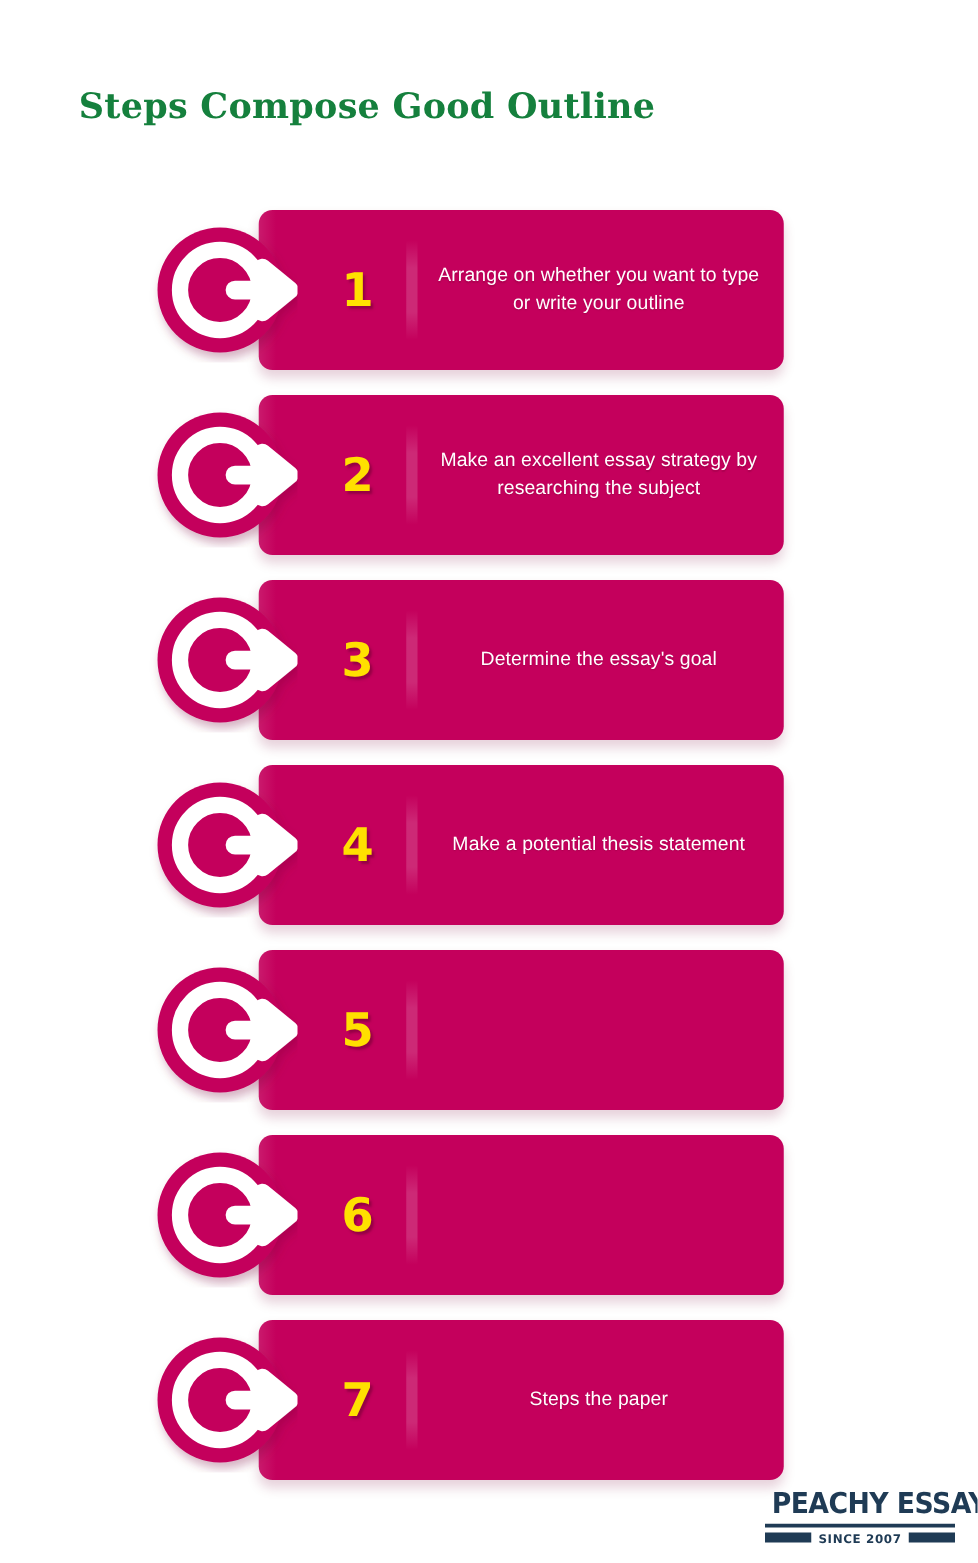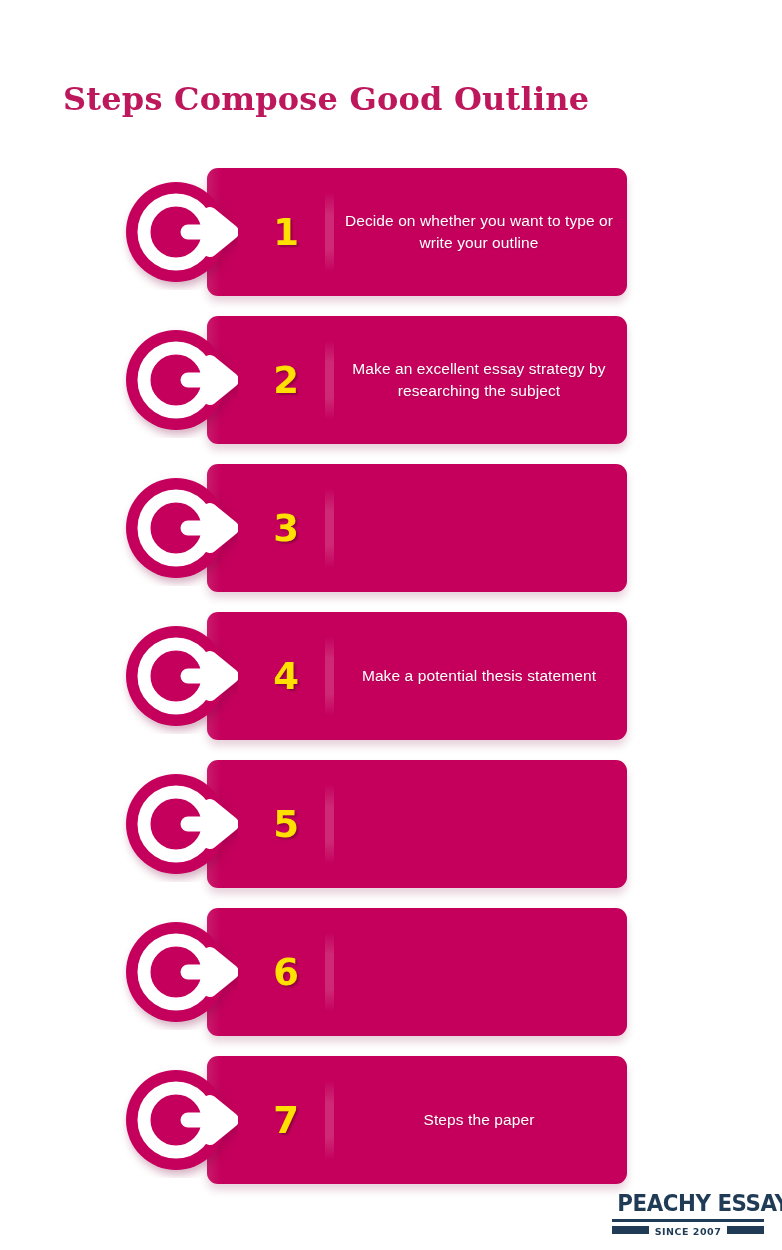--- a/index.html
+++ b/index.html
@@ -15,25 +15,24 @@
     overflow: hidden;
   }
 
   
   .page-title {
     position: absolute;
     left: 63px;
     top: 68px;
     font-family: "DejaVu Serif", "Liberation Serif", serif;
     font-weight: bold;
-    font-size: 32px;
+    font-size: 28px;
     letter-spacing: 0.2px;
-    color: #be185d;
+    color: #15803d;
     white-space: nowrap;
-    margin-top: 12px;
   }
 
   
   .steps {
     position: absolute;
     left: 0;
     top: 168px;
     width: 782px;
   }
   .step-row {
@@ -172,21 +171,21 @@
 <body>
 
 <div class="page-title">Steps Compose Good Outline</div>
 
 <div class="steps">
     <div class="step-row">
       <div class="step-card">
         <div class="card-sheen"></div>
         <div class="step-number">1</div>
         <div class="step-divider"></div>
-        <div class="step-text">Decide on whether you want to type or write your outline</div>
+        <div class="step-text">Arrange on whether you want to type or write your outline</div>
       </div>
       <div class="step-icon">
         <svg width="120" height="116" viewBox="0 0 120 116" xmlns="http://www.w3.org/2000/svg">
           <defs>
             <filter id="icoShadow" x="-30%" y="-30%" width="180%" height="180%">
               <feDropShadow dx="2" dy="5" stdDeviation="4" flood-color="#78003a" flood-opacity="0.30"></feDropShadow>
             </filter>
           </defs>
           <g filter="url(#icoShadow)">
             <circle cx="58" cy="58" r="50" fill="#c4005c"></circle>
@@ -218,20 +217,21 @@
             <path d="M92 40 L114 58 L92 76" fill="none" stroke="#ffffff" stroke-width="14" stroke-linecap="round" stroke-linejoin="round"></path>
           </g>
         </svg>
       </div>
     </div>
     <div class="step-row">
       <div class="step-card">
         <div class="card-sheen"></div>
         <div class="step-number">3</div>
         <div class="step-divider"></div>
+        <div class="step-text">Determine the essay's goal</div>
       </div>
       <div class="step-icon">
         <svg width="120" height="116" viewBox="0 0 120 116" xmlns="http://www.w3.org/2000/svg">
           <defs>
             <filter id="icoShadow" x="-30%" y="-30%" width="180%" height="180%">
               <feDropShadow dx="2" dy="5" stdDeviation="4" flood-color="#78003a" flood-opacity="0.30"></feDropShadow>
             </filter>
           </defs>
           <g filter="url(#icoShadow)">
             <circle cx="58" cy="58" r="50" fill="#c4005c"></circle>

